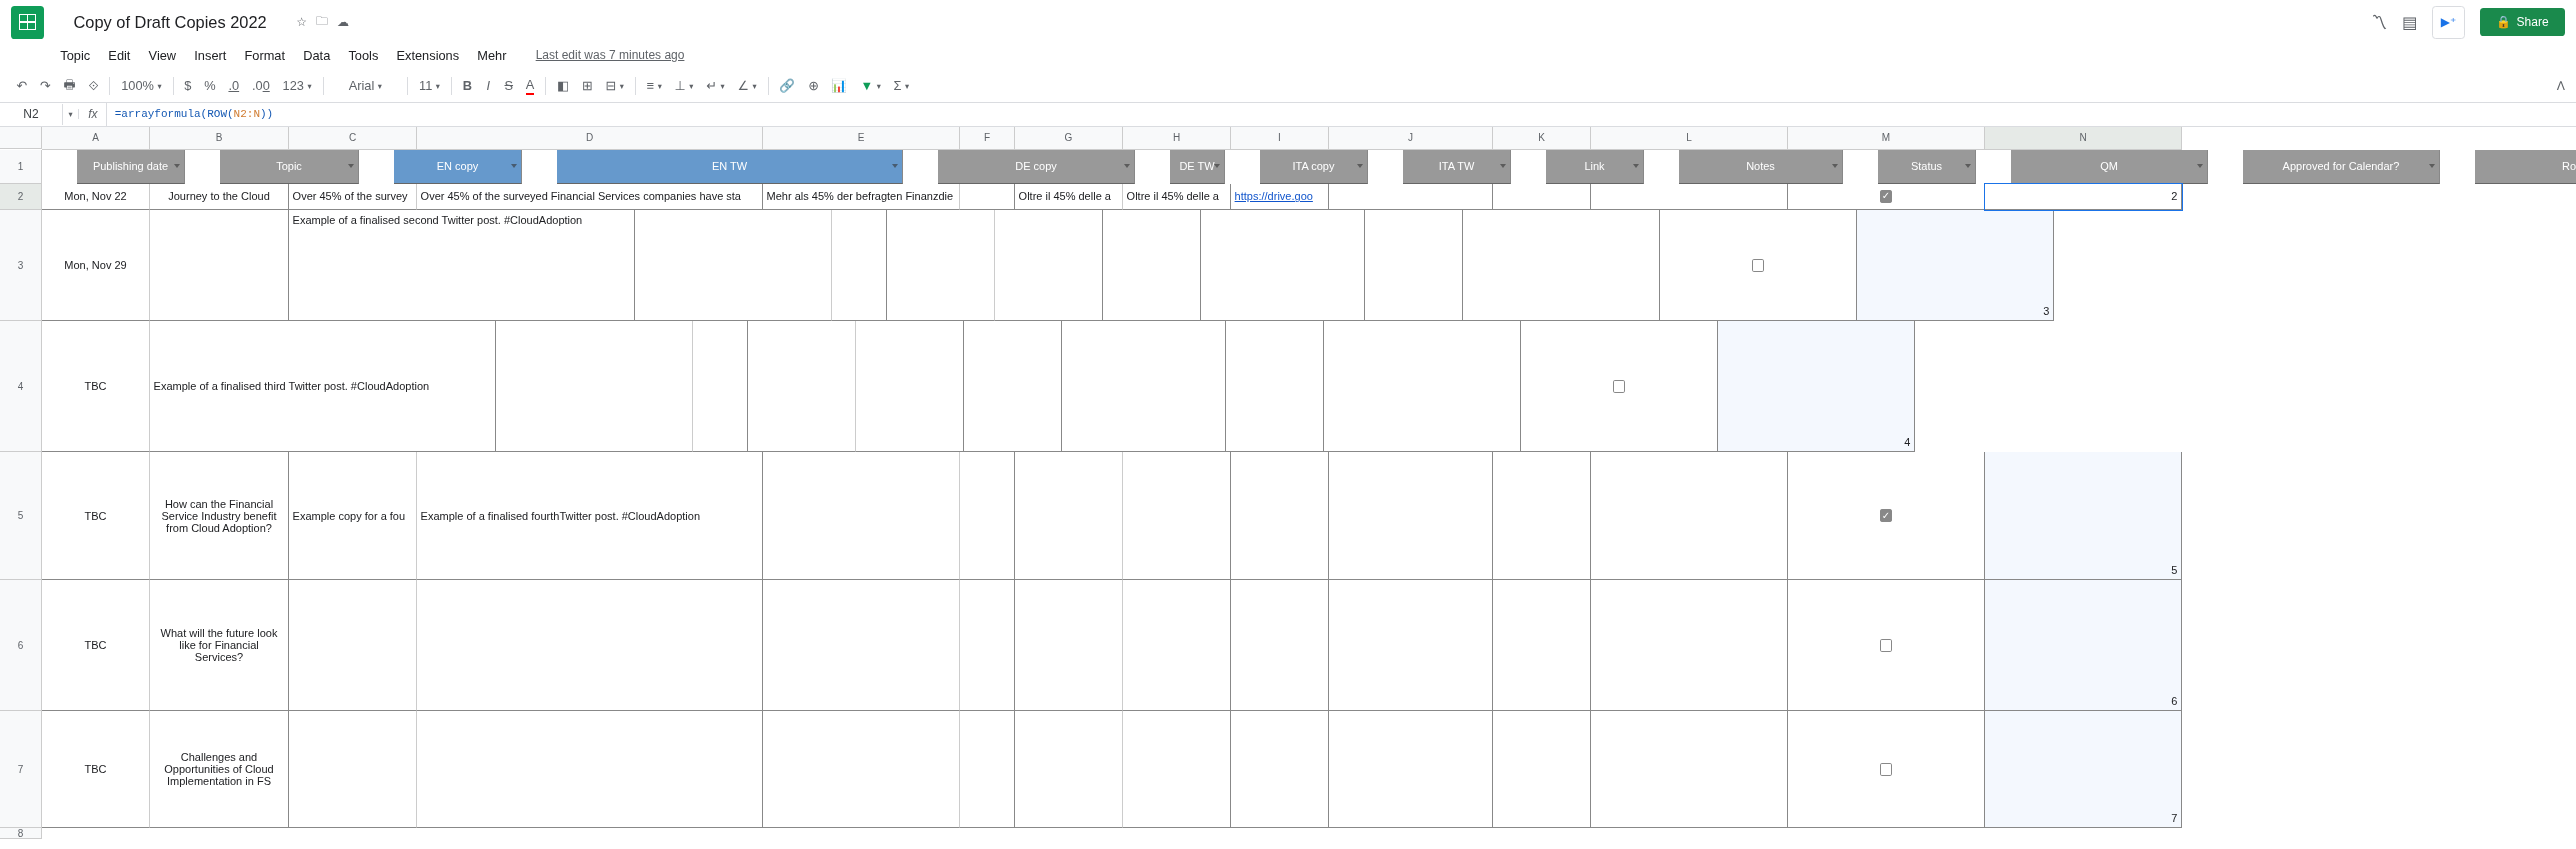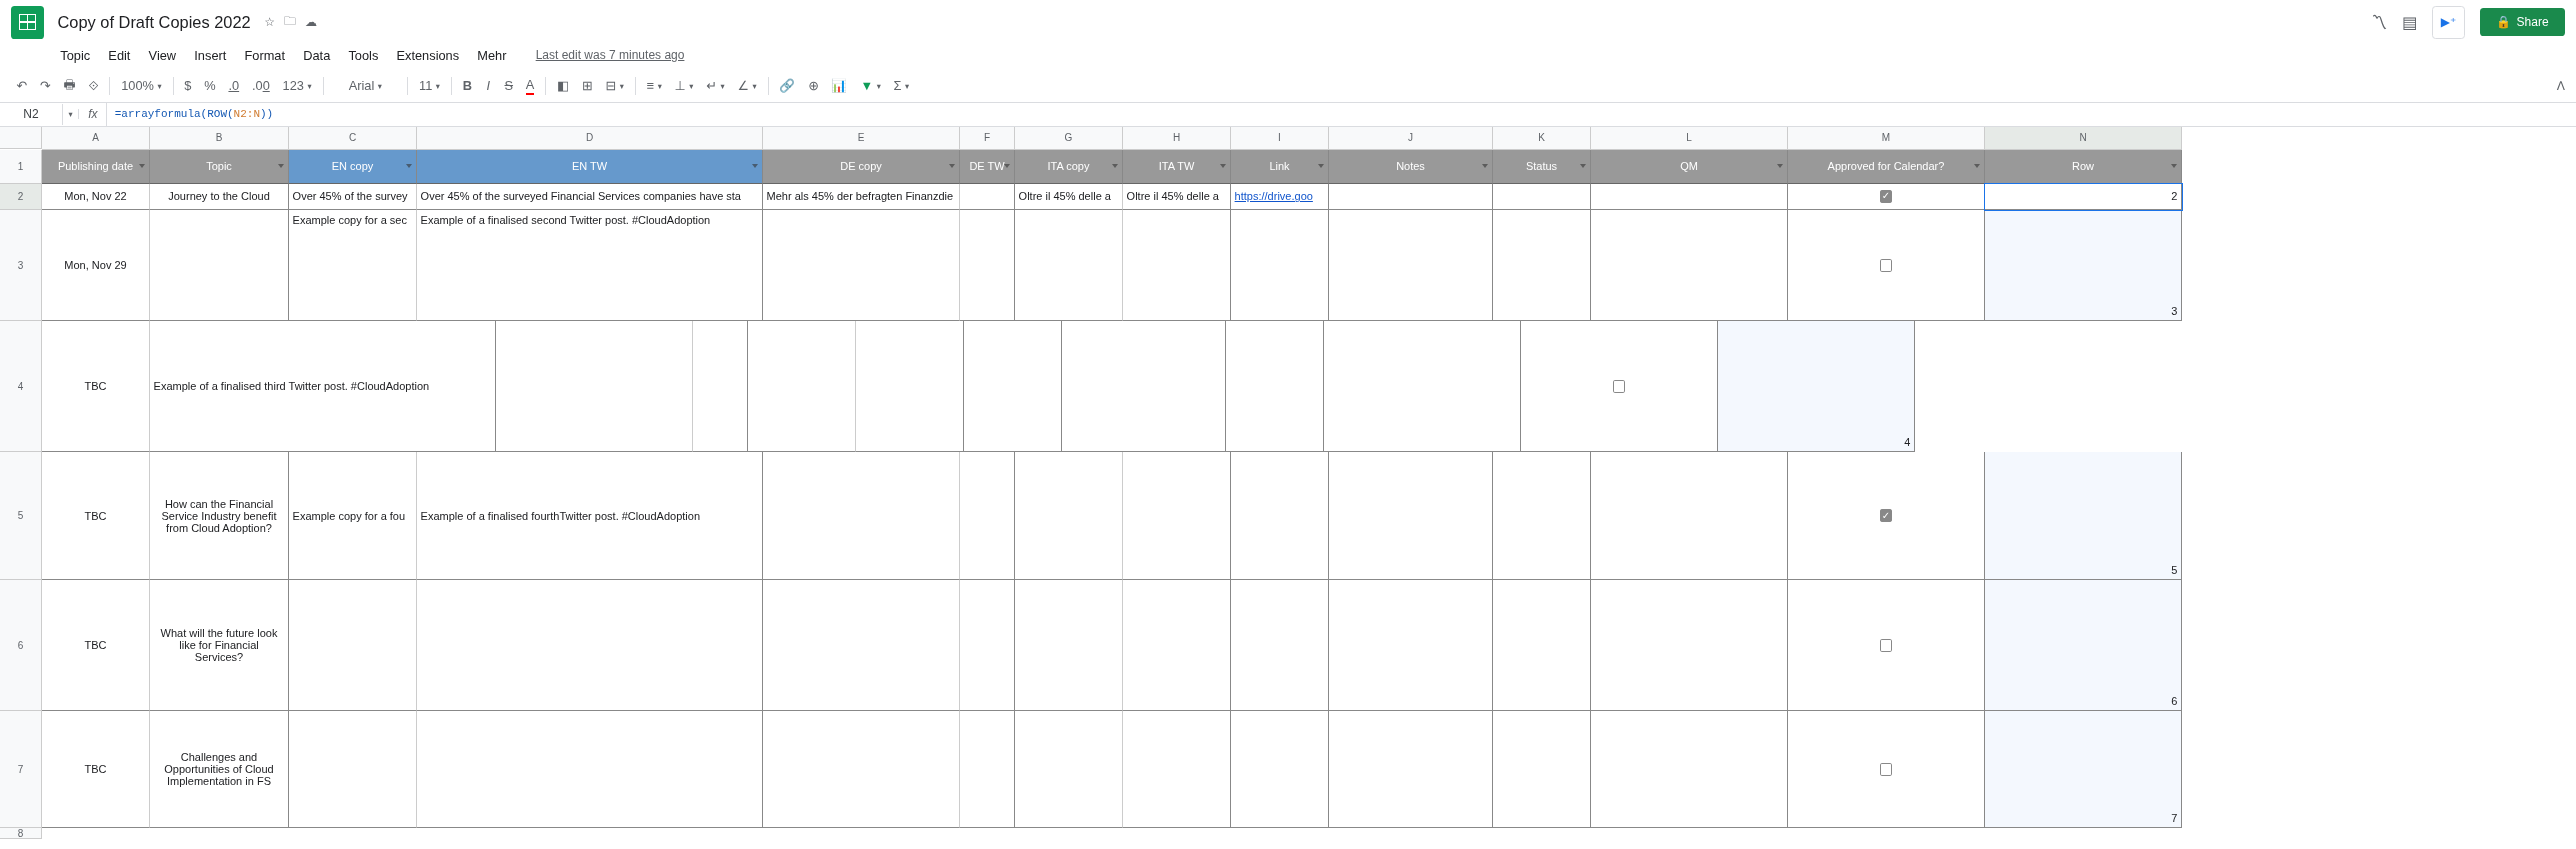--- a/index.html
+++ b/index.html
@@ -1,19 +1,19 @@
 <!DOCTYPE html>
 <html style="font-size:14.6px"><head>
 <meta charset="utf-8">
 <style>
 * { box-sizing: border-box; margin: 0; padding: 0; }
 body { font-family: Arial, sans-serif; font-size: 12px; color: #202124; background: #fff; overflow: hidden; }
 
 
-.header { display: flex; align-items: center; padding: 5.5px 11px; gap: 8px; }
+.header { display: flex; align-items: center; padding: 5.5px 11px; gap: 24px; }
 .logo { width: 33px; height: 33px; background: #0f9d58; border-radius: 3.6px; display: flex; align-items: center; justify-content: center; }
 .logo-inner { width: 16.4px; height: 16.4px; background: #fff; display: grid; grid-template-columns: 1fr 1fr; grid-template-rows: 1fr 1fr; gap: 1.8px; padding: 0.9px; }
 .logo-inner div { background: #0f9d58; }
 .doc-title { font-size: 16.4px; color: #202124; padding: 1.8px 5.5px; }
 .header-icons { display: flex; gap: 9px; align-items: center; color: #5f6368; }
 .header-icons span { cursor: pointer; }
 .header-right { margin-left: auto; display: flex; align-items: center; gap: 14.6px; }
 .share-btn { background: #1a8a4c; color: #fff; padding: 7.3px 16.4px; border-radius: 3.6px; display: flex; align-items: center; gap: 5.5px; font-weight: 500;}
 .meet-btn { width: 33px; height: 33px; border: 0.9px solid #dadce0; border-radius: 3.6px; display:flex;align-items:center;justify-content:center; color:#1a73e8;}
 .trend-icon, .comment-icon { color: #5f6368; font-size:16.4px;}
@@ -42,21 +42,21 @@
 
 
 .grid-wrap { display: flex; height: calc(100vh - 128px); }
 .corner { width: 42px; height: 22px; background: #f8f9fa; border-right: 0.9px solid #ccc; border-bottom: 0.9px solid #ccc; }
 .col-h { border-right: 0.9px solid #ccc; border-bottom: 0.9px solid #ccc; text-align: center; font-size: 10px; color: #5f6368; line-height: 22px; background:#f8f9fa;}
 .row-h { width: 42px; border-right: 0.9px solid #ccc; border-bottom: 0.9px solid #ccc; text-align: center; font-size: 10px; color: #5f6368; background: #f8f9fa; display:flex;align-items:center;justify-content:center;}
 .row { display: flex; }
 .cell { border-right: 0.9px solid #ccc; border-bottom: 0.9px solid #ccc; font-size: 11px; padding: 1.8px 3.6px; overflow: hidden; white-space: nowrap; display:flex;align-items:center; background:#fff;}
 
 
-.hdr-cell { background: #999999; color: #fff; font-weight: normal; text-align: center; justify-content: center; position:relative; border-right:0.9px solid #888; border-bottom: 1.8px solid #666;}
+.hdr-cell { background: #999999; color: #fff; font-weight: normal; text-align: center; justify-content: center; position:relative; border-right:0.9px solid #888; border-bottom: 1.8px solid #666; margin-left: 35px;}
 .hdr-blue { background: #6699cc; }
 .hdr-grey { background: #999999; }
 .filter-arrow { position:absolute; right:3.6px; top:50%; transform:translateY(-50%); width:0;height:0;border-left:3.6px solid transparent;border-right:3.6px solid transparent;border-top:4.6px solid #333;}
 .hdr-cell .filter-arrow { border-top-color: #333; opacity:0.6;}
 
 
 .heavy-b { border-bottom: 1.8px solid #888; }
 .heavy-r { border-right: 1.8px solid #888; }
 
 .selected-col-h { background: #e6eae7; }
@@ -284,21 +284,20 @@
       <div class="cell w-M heavy-b heavy-r center">
           <div class="checkbox checked"></div>
         </div>
       <div class="cell w-N heavy-b heavy-r row-num active-cell">2</div>
     </div>
 
     <div class="row h-data">
       <div class="row-h" style="height:111px">3</div>
       <div class="cell w-A center heavy-b">Mon, Nov 29</div>
       <div class="cell w-B center heavy-b heavy-r"></div>
-      <div class="cell w-C heavy-b" style="align-items:flex-start;padding-top:3.6px">Example copy for a sec</div>
       <div class="cell w-D heavy-b heavy-r" style="align-items:flex-start;padding-top:3.6px">Example of a finalised second Twitter post. #CloudAdoption</div>
       <div class="cell w-E heavy-b"></div>
       <div class="cell w-F heavy-b heavy-r"></div>
       <div class="cell w-G heavy-b"></div>
       <div class="cell w-H heavy-b heavy-r"></div>
       <div class="cell w-I heavy-b heavy-r"></div>
       <div class="cell w-J heavy-b heavy-r"></div>
       <div class="cell w-K heavy-b heavy-r"></div>
       <div class="cell w-L heavy-b heavy-r"></div>
       <div class="cell w-M heavy-b heavy-r center">

